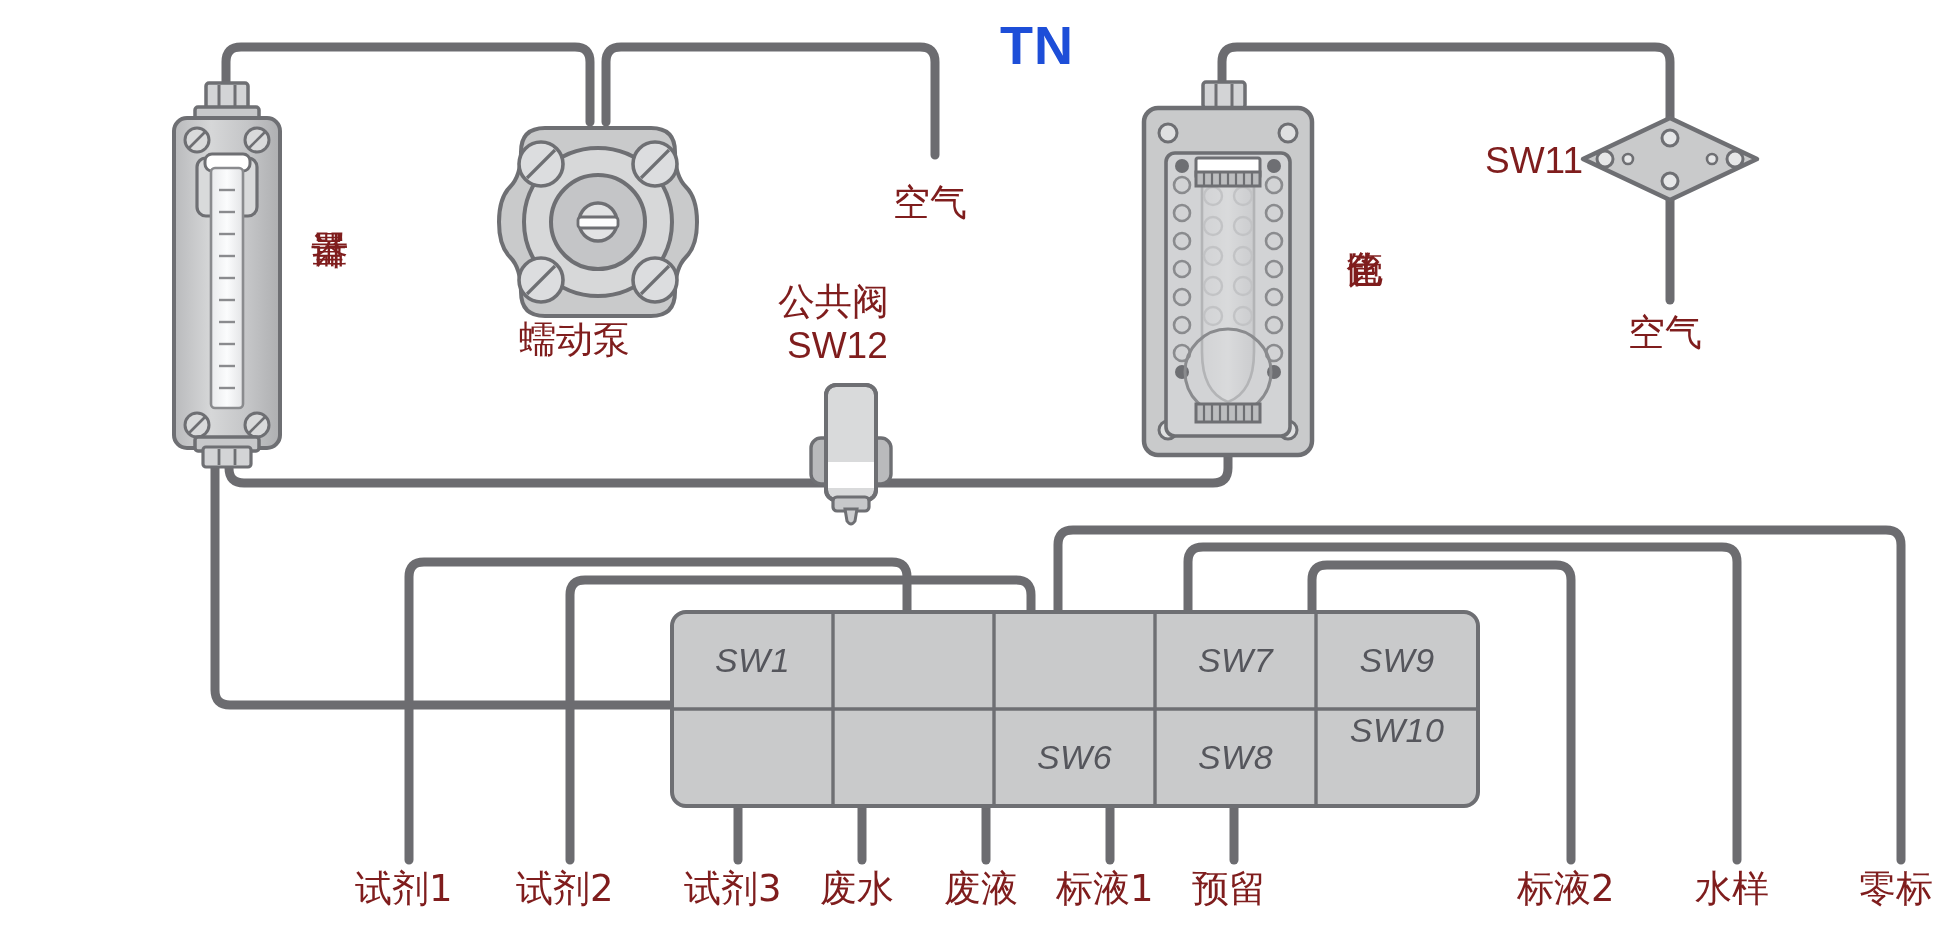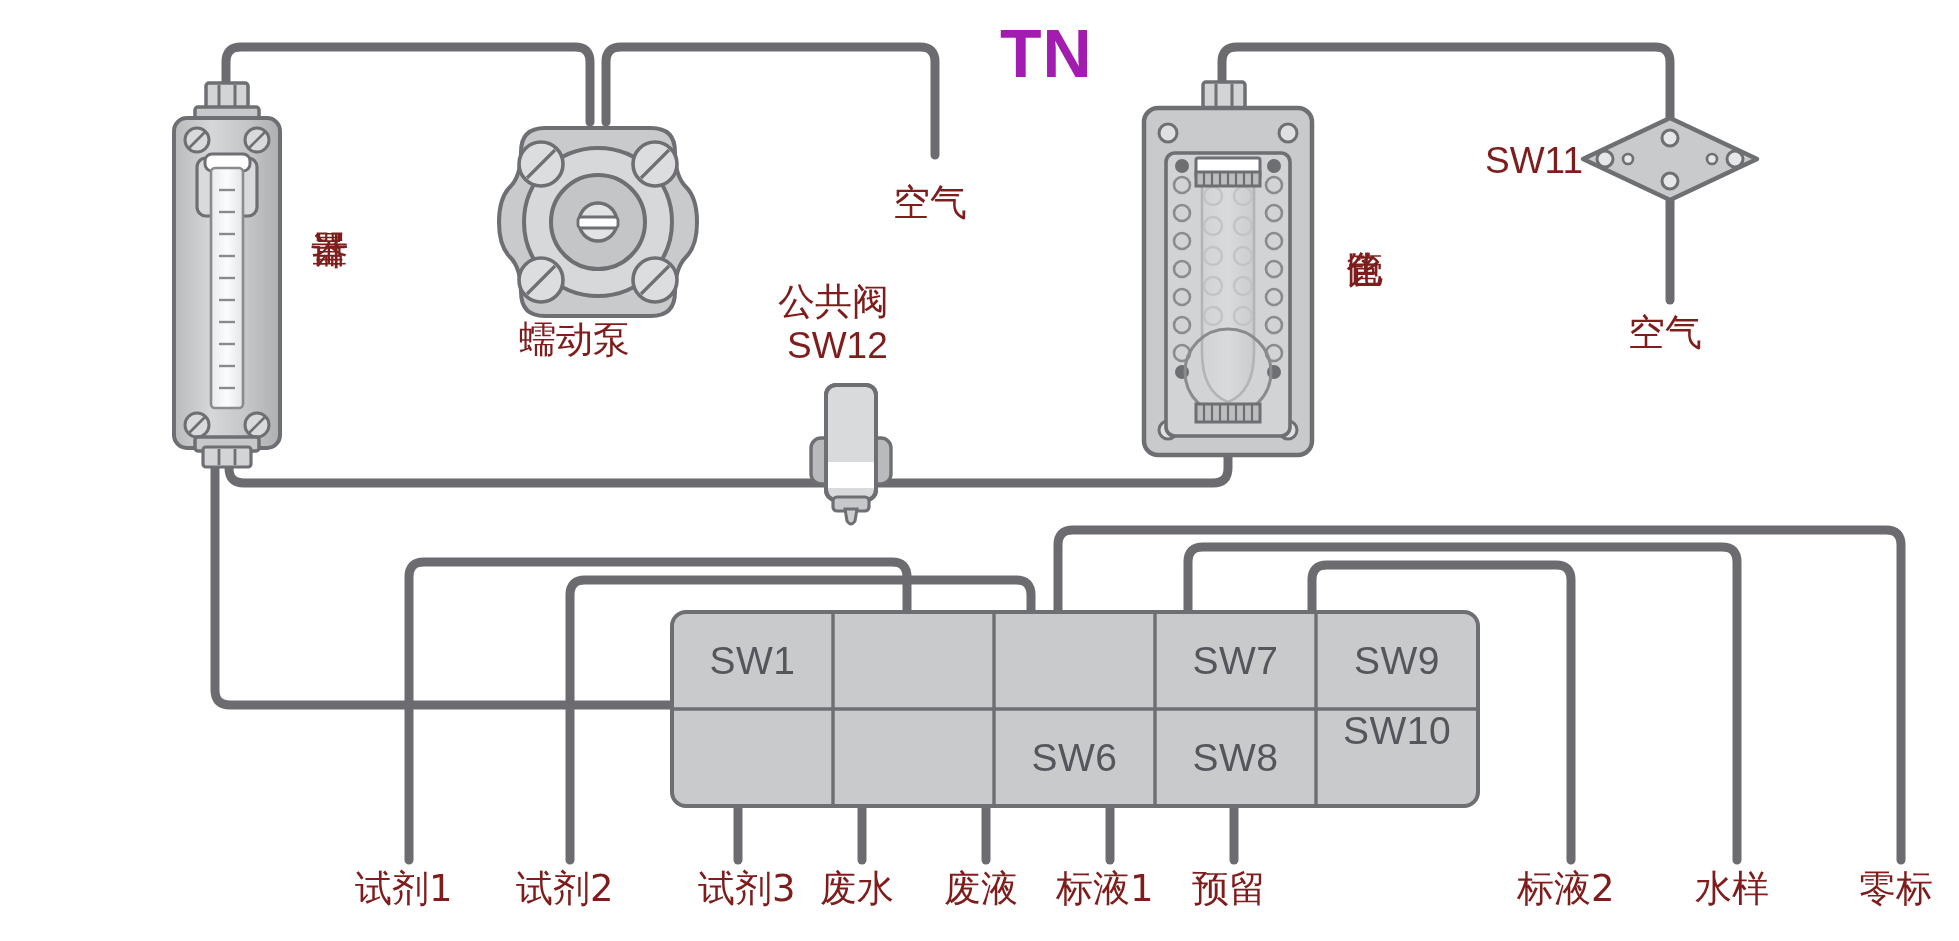--- a/index.html
+++ b/index.html
@@ -3,23 +3,23 @@
 <meta charset="utf-8">
 <style>
   html,body{margin:0;padding:0;background:#ffffff;}
   body{width:1959px;height:941px;overflow:hidden;
        font-family:"Liberation Sans","DejaVu Sans",sans-serif;}
   #stage{position:relative;width:1959px;height:941px;background:#fff;}
   svg.layer{position:absolute;left:0;top:0;width:1959px;height:941px;}
   .lbl{position:absolute;color:#7f1d1d;font-weight:400;white-space:nowrap;}
   .lbl-cn{font-family:"DejaVu Sans","Liberation Sans",sans-serif;}
   .vert{writing-mode:vertical-rl;text-orientation:upright;line-height:1.06;}
-  .title{position:absolute;color:#a21caf;font-size:68px;font-weight:700;letter-spacing:1px;}
-  .swtxt{position:absolute;color:#55565c;font-size:39px;letter-spacing:.5px;
-         display:flex;align-items:center;justify-content:center;}
+  .title{position:absolute;color:#1d4ed8;font-size:54px;font-weight:700;letter-spacing:1px;}
+  .swtxt{position:absolute;color:#55565c;font-size:34px;letter-spacing:.5px;
+         display:flex;align-items:center;justify-content:center;font-style:italic;}
 </style>
 </head>
 <body>
 
 <div id="stage">
 
   <svg class="layer" viewBox="0 0 1959 941" shape-rendering="geometricPrecision">
     <g fill="none" stroke="#6c6c70" stroke-width="9" stroke-linecap="round" stroke-linejoin="round">
 
       <path d="M 226,98 L 226,62 Q 226,47 241,47 L 575,47 Q 590,47 590,62 L 590,122"></path>
@@ -250,21 +250,21 @@
   <div class="swtxt" style="left:672px;top:612px;width:161px;height:97px;">SW1</div>
   <div class="swtxt" style="left:1155px;top:612px;width:161px;height:97px;">SW7</div>
   <div class="swtxt" style="left:1316px;top:612px;width:162px;height:97px;">SW9</div>
 
   <div class="swtxt" style="left:994px;top:709px;width:161px;height:97px;text-align:right;">SW6</div>
   <div class="swtxt" style="left:1155px;top:709px;width:161px;height:97px;">SW8</div>
   <div class="swtxt" style="left:1316px;top:682px;width:162px;height:97px;">SW10</div>
 
   <div class="lbl lbl-cn" style="left:355px;top:864px;font-size:37px;">试剂1</div>
   <div class="lbl lbl-cn" style="left:516px;top:864px;font-size:37px;">试剂2</div>
-  <div class="lbl lbl-cn" style="left:698px;top:864px;font-size:37px;text-align:center;">试剂3</div>
+  <div class="lbl lbl-cn" style="left:684px;top:864px;font-size:37px;text-align:center;">试剂3</div>
   <div class="lbl lbl-cn" style="left:820px;top:864px;font-size:37px;">废水</div>
   <div class="lbl lbl-cn" style="left:944px;top:864px;font-size:37px;">废液</div>
   <div class="lbl lbl-cn" style="left:1056px;top:864px;font-size:37px;">标液1</div>
   <div class="lbl lbl-cn" style="left:1192px;top:864px;font-size:37px;">预留</div>
   <div class="lbl lbl-cn" style="left:1517px;top:864px;font-size:37px;">标液2</div>
   <div class="lbl lbl-cn" style="left:1695px;top:864px;font-size:37px;">水样</div>
   <div class="lbl lbl-cn" style="left:1859px;top:864px;font-size:37px;">零标</div>
 
 </div>
 

